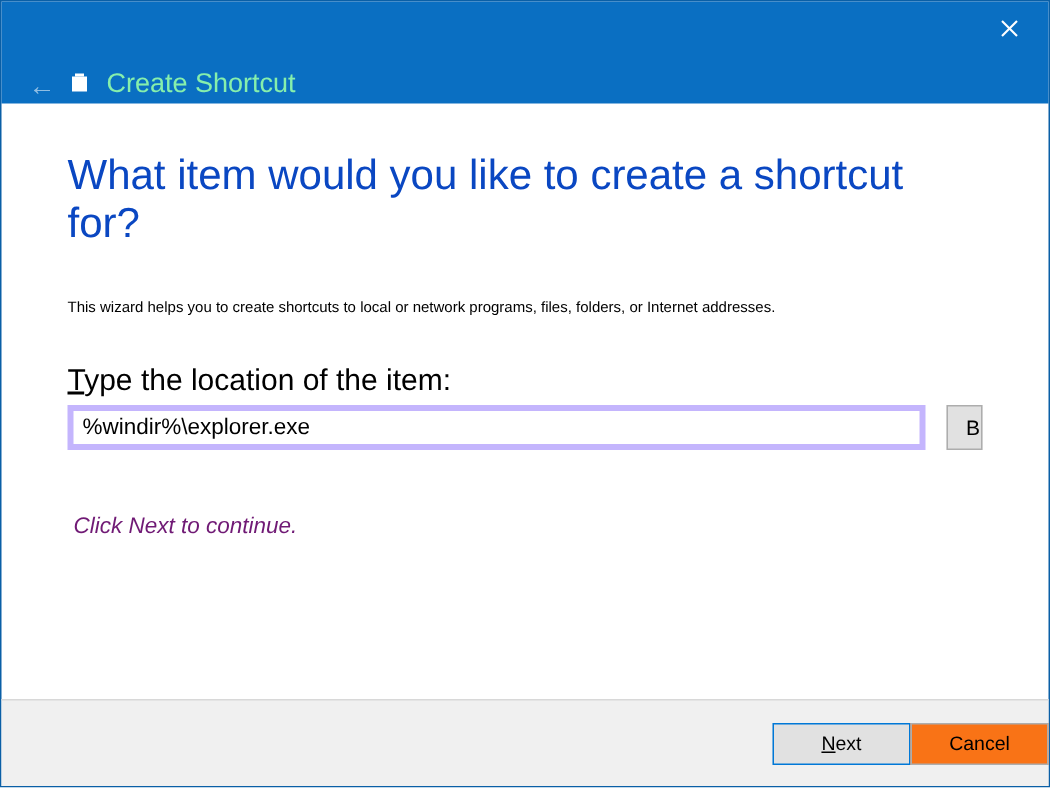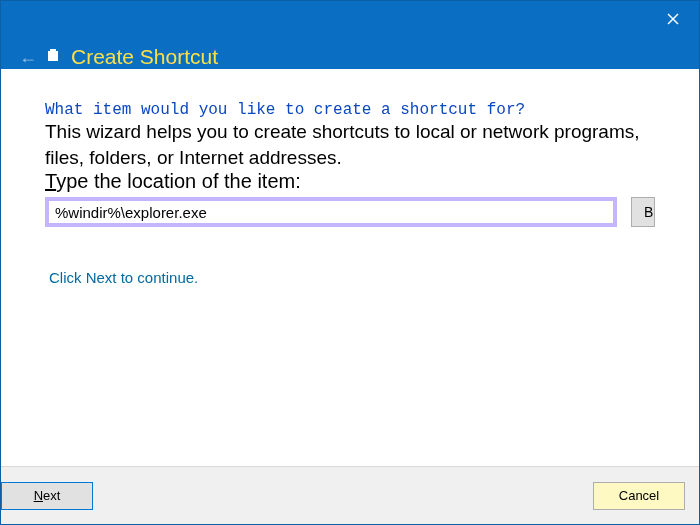--- a/index.html
+++ b/index.html
@@ -58,38 +58,39 @@
       content:"";
       position:absolute;
       left:2px; top:-2px;
       width:6px; height:2px;
       background:#fff;
     }
     .title-text {
       position: absolute;
       left: 70px;
       top: 44px;
-      font-size: 21px;
-      color: #fde047;
+      font-size: 18px;
+      color: #86efac;
     }
     .content {
       padding: 32px 44px 0 44px;
       flex: 1;
       overflow: hidden;
     }
     .heading {
       color: #0a47c2;
-      font-size: 16px;
+      font-size: 28px;
       font-weight: 400;
-      font-family: Liberation Mono, monospace;
+      margin-bottom: 34px;
     }
     .desc {
       color: #000;
-      font-size: 19px;
+      font-size: 10px;
       line-height: 1.35;
+      margin-bottom: 30px;
     }
     .field-label {
       font-size: 20px;
       color: #000;
       margin-bottom: 4px;
     }
     .field-label .ul { text-decoration: underline; }
     .input-row {
       display: flex;
       gap: 14px;
@@ -112,40 +113,40 @@
       font-size: 14px;
       font-family: inherit;
       text-align: left;
       padding-left: 12px;
       cursor: pointer;
       overflow:hidden;
     }
     .continue-text {
       margin-top: 42px;
       font-size: 15px;
-      color: #0369a1;
+      color: #701a75;
       padding-left:4px;
+      font-style:italic;
     }
     .footer {
       height: 58px;
       border-top: 1px solid #d8d8d8;
       background: #f0f0f0;
       display: flex;
-      justify-content: space-between;
+      justify-content: flex-end;
       align-items: center;
-      padding-right: 14px;
       gap: 0;
     }
     .footer button {
       width: 92px;
       height: 28px;
       font-size: 13px;
       font-family: inherit;
       border: 1px solid #adadad;
-      background: #fef9c3;
+      background: #f97316;
       cursor: pointer;
     }
     .footer .next-btn {
       border: 1px solid #0078d7;
       background: #e1e1e1;
     }
     .footer .next-btn .ul { text-decoration: underline; }
   </style>
 </head>
 <body>

